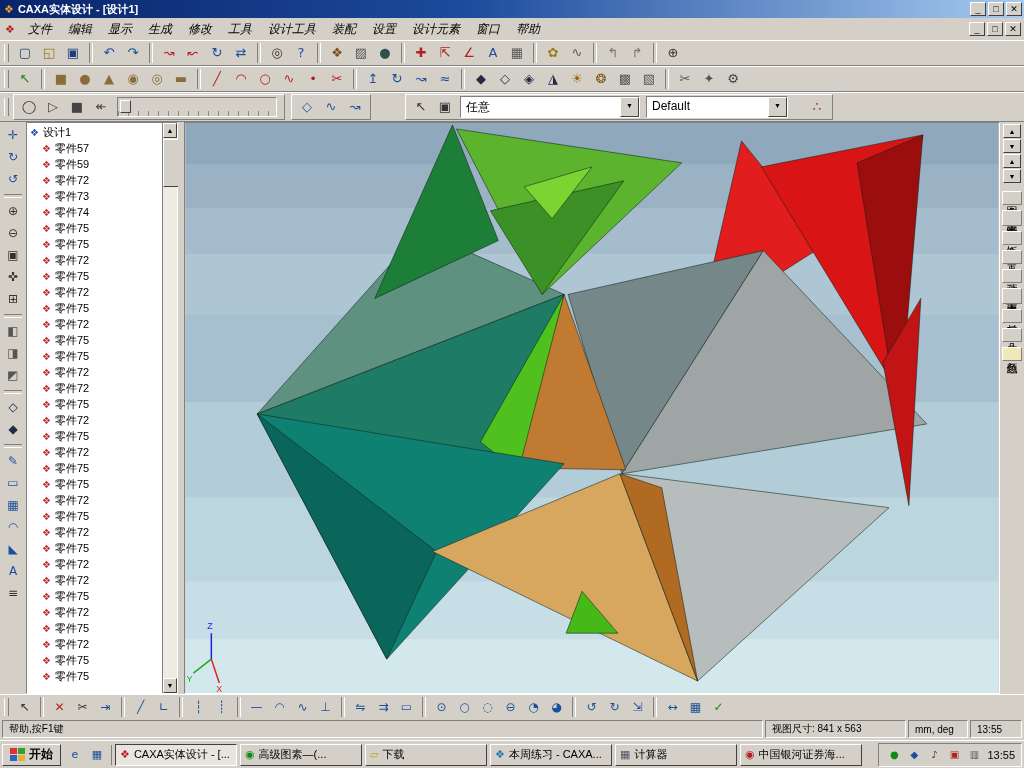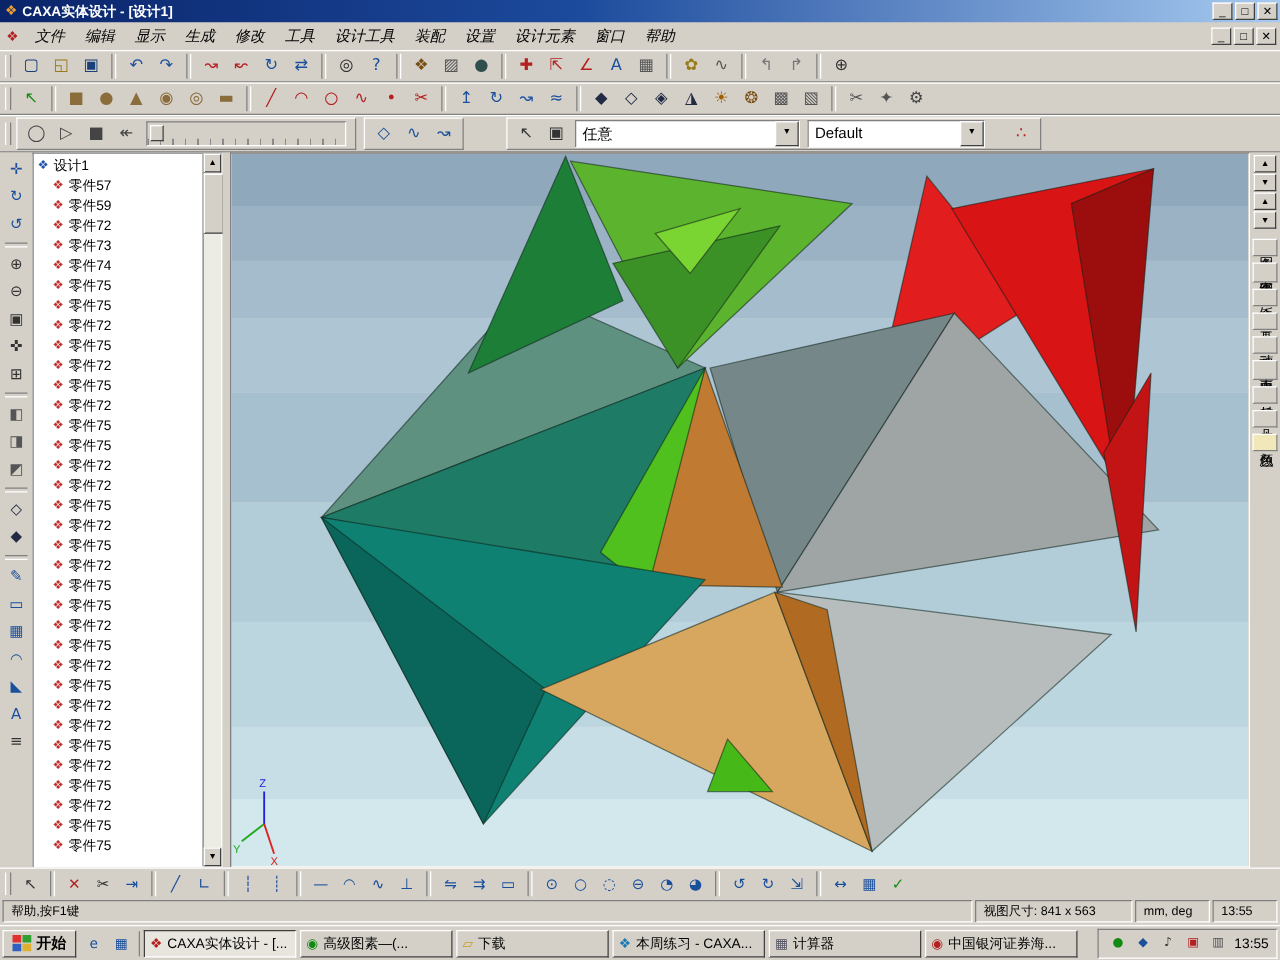--- a/index.html
+++ b/index.html
@@ -58,21 +58,21 @@
   .vscrollbtns .scrollbtn{width:18px;height:14px;}
   .side-tab{writing-mode:vertical-rl;text-orientation:upright;font-size:11px;letter-spacing:1px;padding:5px 2px;margin-bottom:5px;background:#d4d0c8;border:1px solid;border-color:#fff #808080 #808080 #fff;line-height:14px;}
   .side-tab.active{background:#f0e8b8;}
   
   #bottombar{position:absolute;left:0;top:694px;width:1024px;height:24px;background:#d4d0c8;border-top:1px solid #fff;display:flex;align-items:center;padding-left:2px;box-sizing:border-box;}
   #bottombar .tbbtn{width:21px;height:20px;line-height:18px;font-size:12px;}
   
   #statusbar{position:absolute;left:0;top:718px;width:1024px;height:22px;background:#d4d0c8;display:flex;gap:2px;padding:2px 2px;box-sizing:border-box;}
   .status-cell{border:1px solid;border-color:#808080 #fff #fff #808080;font-size:10px;display:flex;align-items:center;padding:0 6px;white-space:nowrap;box-sizing:border-box;}
   .status-help{flex:1;}
-  .status-viewsize{width:126px;}
+  .status-viewsize{width:141px;}
   .status-units{width:60px;}
   .status-time{width:52px;}
   
   #taskbar{position:absolute;left:0;top:740px;width:1024px;height:28px;background:#d4d0c8;border-top:1px solid #fff;display:flex;align-items:center;gap:3px;padding:0 2px;box-sizing:border-box;}
   .startbtn{height:22px;display:flex;align-items:center;gap:4px;padding:0 7px;background:#d4d0c8;border:1px solid;border-color:#fff #404040 #404040 #fff;font-weight:bold;font-size:12px;}
   .start-flag{width:15px;height:13px;display:grid;grid-template-rows:6px 6px;grid-template-columns:7px 7px;gap:1px;}
   .start-flag i{display:block;}
   .ql{display:flex;align-items:center;border-right:1px solid #808080;padding-right:3px;}
   .ql .tbbtn{width:20px;height:20px;line-height:18px;font-size:11px;}
   .taskbtn{width:122px;height:22px;display:flex;align-items:center;gap:4px;padding:0 4px;background:#d4d0c8;border:1px solid;border-color:#fff #404040 #404040 #fff;box-sizing:border-box;}

